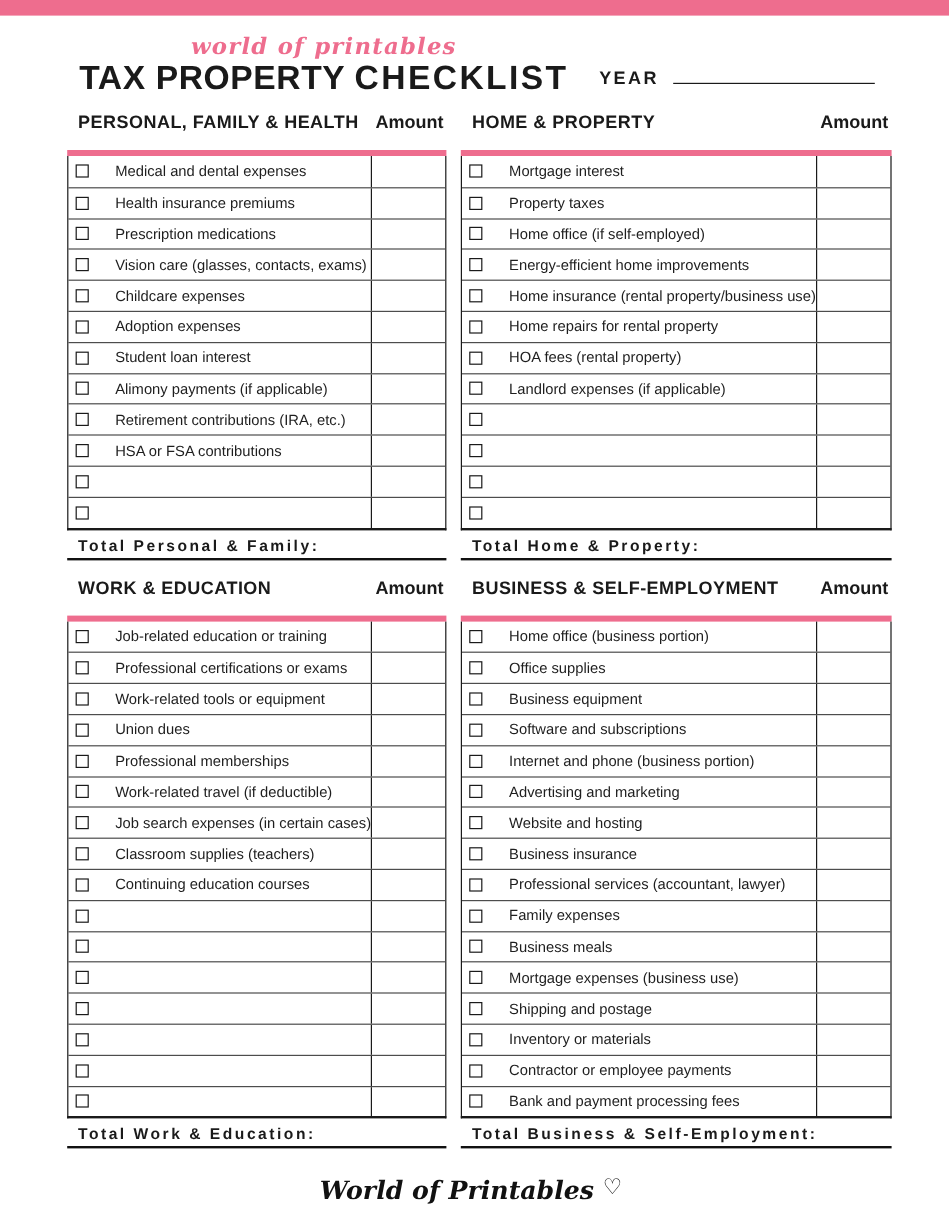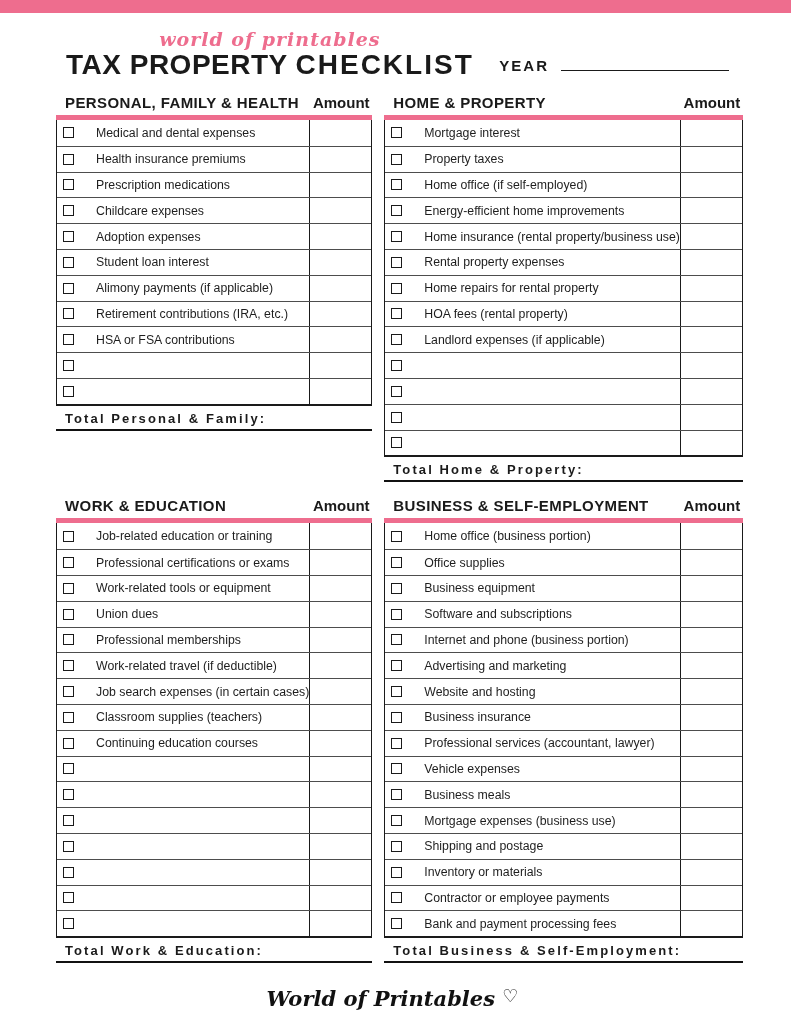--- a/index.html
+++ b/index.html
@@ -24,21 +24,21 @@
   .main-title .t-light { font-weight:700; letter-spacing:2px;text-align:right; }
   .year-block { margin-left:auto; display:flex; align-items:baseline; padding-bottom:6px; }
   .year-label { font-weight:700; font-size:15px; letter-spacing:2px; }
   .year-line { width:168px; border-bottom:1.7px solid var(--ink); height:13px; margin-left:12px; }
 
   
   .grid {
     display:grid; grid-template-columns:1fr 1fr;
     column-gap:12px; row-gap:15px; margin-top:14px;
   }
-  .sec-head { display:flex; align-items:flex-end; padding:0 0 4px 9px; }
+  .sec-head { display:flex; align-items:flex-end; padding:0 0 14px 9px; }
   .sec-title { flex:1; font-weight:700; font-size:15px; letter-spacing:0.4px; white-space:nowrap; }
   .amount-label { width:62px; text-align:center; font-weight:700; font-size:15px; }
   .pink-bar { height:5px; background:var(--accent); }
 
   .section-table {
     border-left:1.3px solid var(--ink);
     border-right:1.3px solid var(--ink);
     border-bottom:2.2px solid var(--ink);
   }
   .row { display:flex; align-items:center; height:25.8px; }
@@ -113,20 +113,27 @@
             <div class="cell-check">
               <span class="box"></span>
             </div>
             <div class="cell-label">Prescription medications</div>
             <div class="cell-amount"></div>
           </div>
           <div class="row">
             <div class="cell-check">
               <span class="box"></span>
             </div>
+            <div class="cell-label">Vision care (glasses, contacts, exams)</div>
+            <div class="cell-amount"></div>
+          </div>
+          <div class="row">
+            <div class="cell-check">
+              <span class="box"></span>
+            </div>
             <div class="cell-label">Childcare expenses</div>
             <div class="cell-amount"></div>
           </div>
           <div class="row">
             <div class="cell-check">
               <span class="box"></span>
             </div>
             <div class="cell-label">Adoption expenses</div>
             <div class="cell-amount"></div>
           </div>
@@ -215,27 +222,20 @@
             <div class="cell-check">
               <span class="box"></span>
             </div>
             <div class="cell-label">Home insurance (rental property/business use)</div>
             <div class="cell-amount"></div>
           </div>
           <div class="row">
             <div class="cell-check">
               <span class="box"></span>
             </div>
-            <div class="cell-label">Rental property expenses</div>
-            <div class="cell-amount"></div>
-          </div>
-          <div class="row">
-            <div class="cell-check">
-              <span class="box"></span>
-            </div>
             <div class="cell-label">Home repairs for rental property</div>
             <div class="cell-amount"></div>
           </div>
           <div class="row">
             <div class="cell-check">
               <span class="box"></span>
             </div>
             <div class="cell-label">HOA fees (rental property)</div>
             <div class="cell-amount"></div>
           </div>
@@ -468,21 +468,21 @@
             <div class="cell-check">
               <span class="box"></span>
             </div>
             <div class="cell-label">Professional services (accountant, lawyer)</div>
             <div class="cell-amount"></div>
           </div>
           <div class="row">
             <div class="cell-check">
               <span class="box"></span>
             </div>
-            <div class="cell-label">Vehicle expenses</div>
+            <div class="cell-label">Family expenses</div>
             <div class="cell-amount"></div>
           </div>
           <div class="row">
             <div class="cell-check">
               <span class="box"></span>
             </div>
             <div class="cell-label">Business meals</div>
             <div class="cell-amount"></div>
           </div>
           <div class="row">

